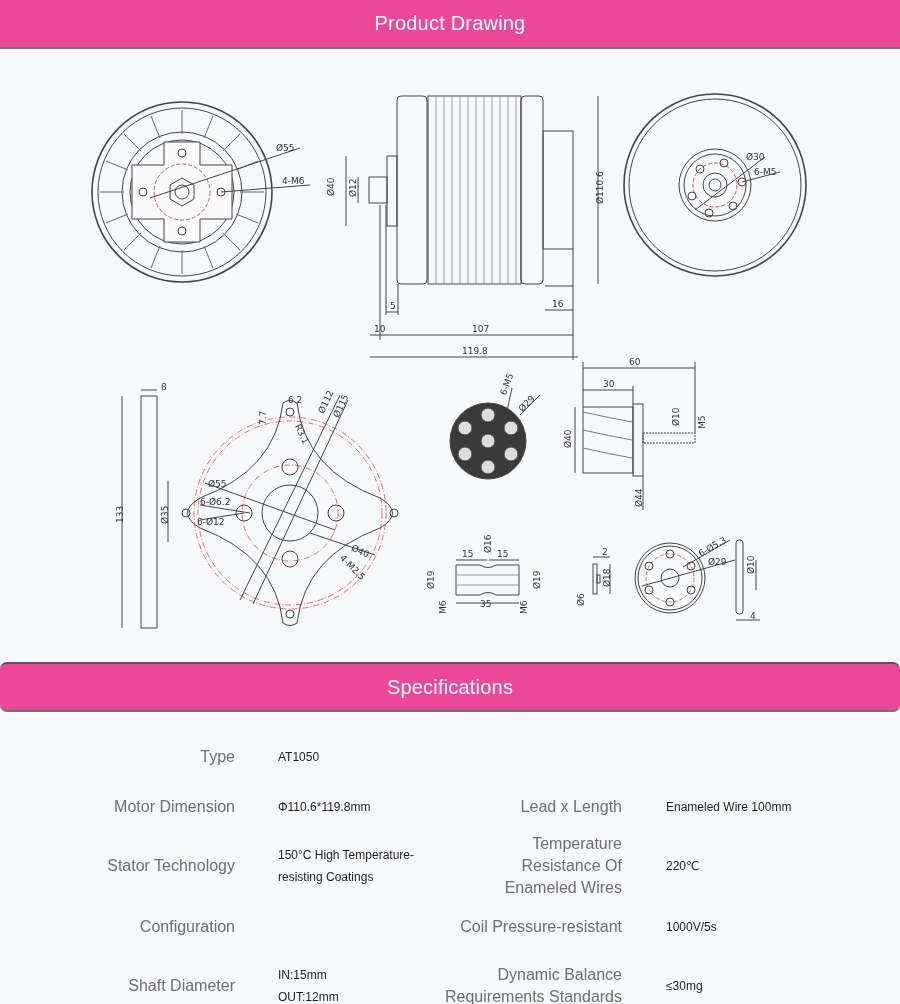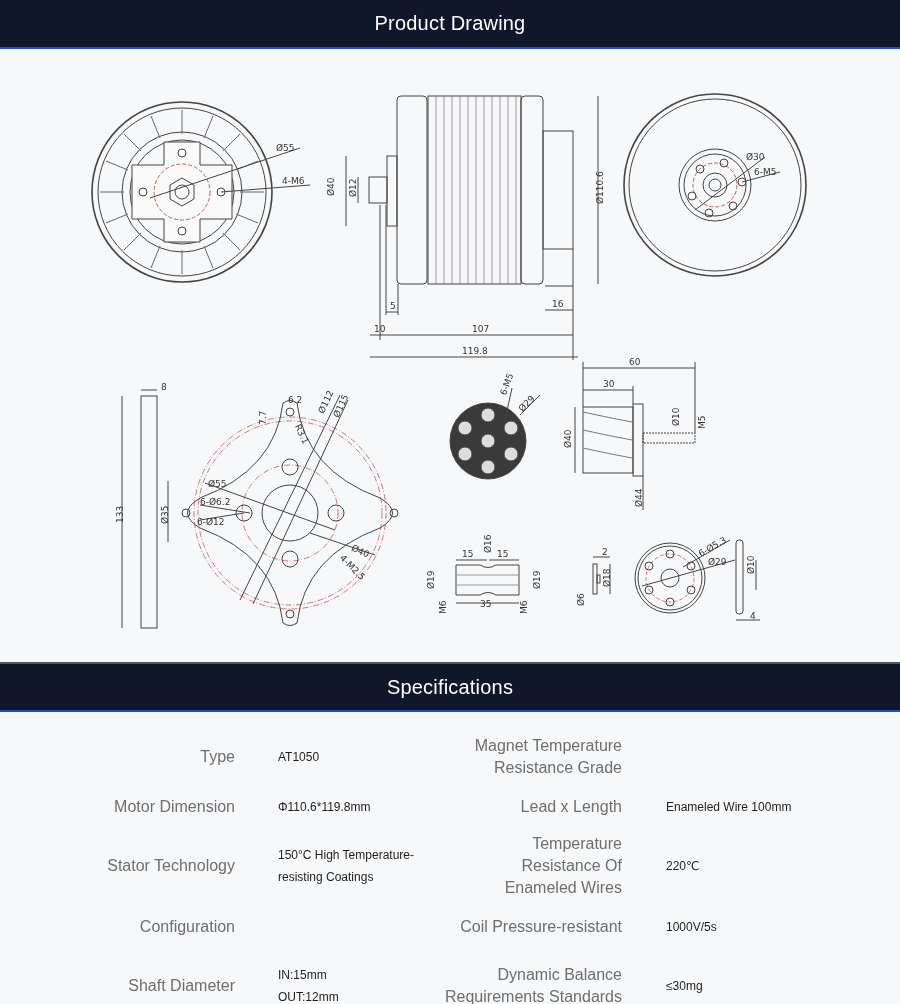--- a/index.html
+++ b/index.html
@@ -1,26 +1,26 @@
 <!DOCTYPE html>
 <html><head>
 <meta charset="utf-8">
 <style>
   * { box-sizing: border-box; margin: 0; padding: 0; }
   html, body { width: 900px; height: 1004px; background: #f7f8fa; overflow: hidden; }
   body { font-family: "Liberation Sans", "DejaVu Sans", sans-serif; color: #222; position: relative; }
 
   .section-bar {
     position: absolute; left: 0; width: 900px; height: 49px;
-    background: #0f172a; border-bottom: 2px solid #1d4ed8;
+    background: #ec4899; border-bottom: 2px solid #737373;
     display: flex; align-items: center; justify-content: center;
     color: #ffffff; font-size: 20px; letter-spacing: 0.2px; text-align: right;
   }
   #bar-drawing { top: 0; }
-  #bar-specs { top: 662px; height: 50px; border-top: 2px solid #555; }
+  #bar-specs { top: 662px; height: 50px; border-top: 2px solid #555; border-radius: 7px; }
 
   .drawing-area { position: absolute; left: 0; top: 49px; width: 803px; height: 613px; }
   .drawing-area svg { width: 900px; height: 613px; display: block; }
   .dim { font-family: "DejaVu Sans", sans-serif; font-size: 9px; fill: #333; }
 
   .specs { position: absolute; left: 0; top: 712px; width: 900px; height: 292px; }
   .spec-row { position: absolute; left: 0; width: 900px; display: flex; align-items: center; }
   .lbl { font-size: 16px; color: #6e6e6e; text-align: right; line-height: 22px; }
   .val { font-size: 12px; color: #1e1e1e; line-height: 22px; }
   .lbl-l { position: absolute; right: 665px; width: 220px; }
@@ -267,22 +267,20 @@
 </div>
 
 <div id="bar-specs" class="section-bar">
   <span>Specifications</span>
 </div>
 
 <div class="specs">
   <div class="spec-row" style="top:22px;height:46px;">
     <div class="lbl lbl-l">Type</div>
     <div class="val val-l">AT1050</div>
-    <div class="lbl lbl-r" style="white-space:pre-line;">Magnet Temperature
-Resistance Grade</div>
   </div>
   <div class="spec-row" style="top:84px;height:22px;">
     <div class="lbl lbl-l">Motor Dimension</div>
     <div class="val val-l">Φ110.6*119.8mm</div>
     <div class="lbl lbl-r">Lead x Length</div>
     <div class="val val-r">Enameled Wire 100mm</div>
   </div>
   <div class="spec-row" style="top:121px;height:66px;">
     <div class="lbl lbl-l">Stator Technology</div>
     <div class="val val-l" style="white-space:pre-line;width:220px;">150°C High Temperature-

